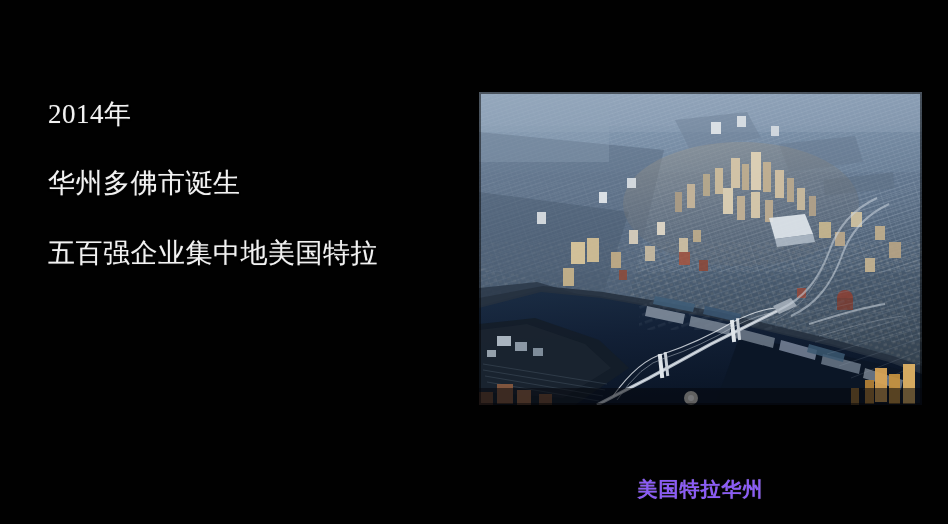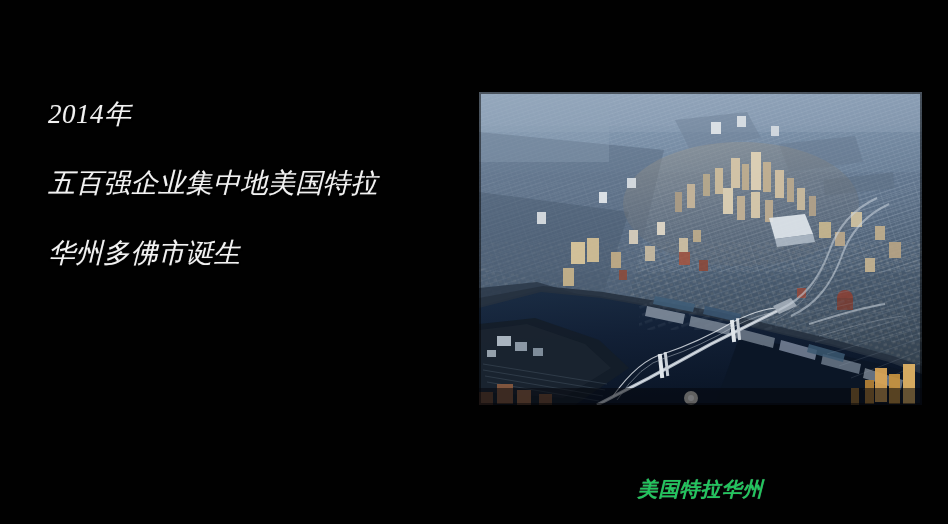--- a/index.html
+++ b/index.html
@@ -12,21 +12,20 @@
     height: 524px;
     overflow: hidden;
     font-family: "Liberation Serif", "DejaVu Serif", serif;
   }
   #slide {
     position: relative;
     width: 948px;
     height: 524px;
     background: #010101;
     overflow: hidden;
-    font-style: italic;
   }
 
   
   #text-block {
     position: absolute;
     left: 48px;
     top: 100px;
     width: 400px;
   }
   .text-line {
@@ -54,38 +53,38 @@
   }
   #photo-svg { display: block; width: 443px; height: 313px; }
 
   
   #photo-caption {
     position: absolute;
     left: 479px;
     top: 476px;
     width: 443px;
     text-align: center;
-    color: #22c55e;
+    color: #8b5cf6;
     font-size: 20px;
     letter-spacing: 1px;
     font-family: "Liberation Sans", "DejaVu Sans", sans-serif;
     font-weight: bold;
     text-shadow: 0 0 1px rgba(255,255,255,0.3);
     white-space: nowrap;
   }
 </style>
 </head>
 <body>
 
 <div id="slide">
 
   <div id="text-block">
     <p class="text-line">2014年</p>
+    <p class="text-line">华州多佛市诞生</p>
     <p class="text-line">五百强企业集中地美国特拉</p>
-    <p class="text-line">华州多佛市诞生</p>
   </div>
 
   <div id="photo-frame">
     <svg id="photo-svg" viewBox="0 0 443 313" preserveAspectRatio="none">
       <defs>
 
         <linearGradient id="haze" x1="0" y1="0" x2="0.15" y2="1">
           <stop offset="0%" stop-color="#93a6bb"></stop>
           <stop offset="18%" stop-color="#7d92aa"></stop>
           <stop offset="42%" stop-color="#61758d"></stop>

